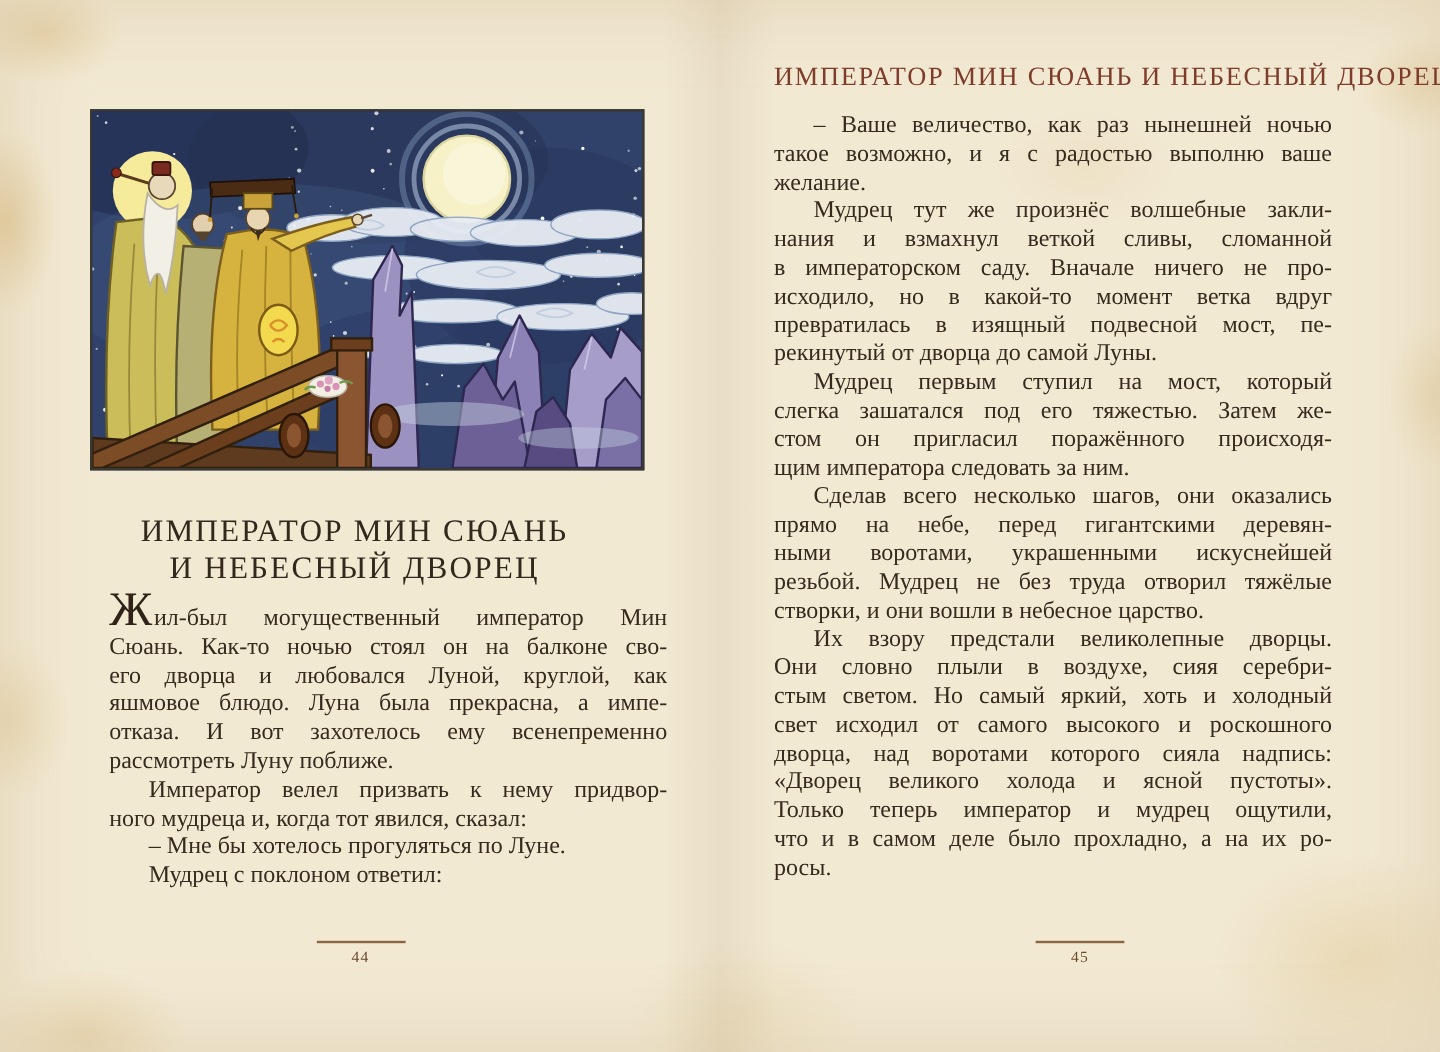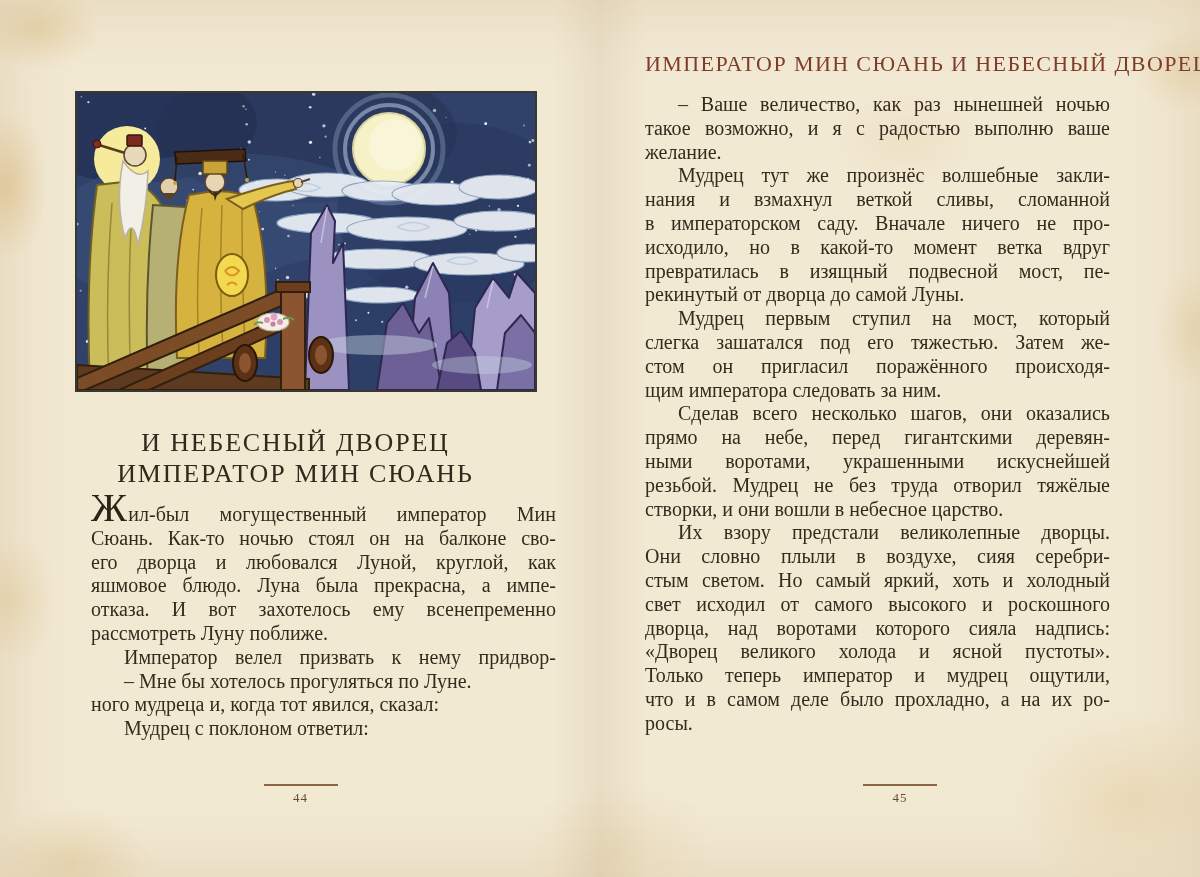--- a/index.html
+++ b/index.html
@@ -276,34 +276,34 @@
           <path d="M186,230 q-6,-2 -9,2 M206,226 q7,-3 11,1" fill="none" stroke="#6f9a4e" stroke-width="2"></path>
           <circle cx="190" cy="227" r="3" fill="#d893b8"></circle>
             <circle cx="197" cy="224" r="3.4" fill="#e0a3c4"></circle>
           <circle cx="203" cy="229" r="3" fill="#d893b8"></circle>
             <circle cx="196" cy="231" r="2.6" fill="#c97ca8"></circle>
         </g>
       </svg>
     </div>
 
     <div class="chapter-title">
+      <div>ИМПЕРАТОР МИН СЮАНЬ</div>
       <div>И НЕБЕСНЫЙ ДВОРЕЦ</div>
-      <div>ИМПЕРАТОР МИН СЮАНЬ</div>
     </div>
 
     <div class="body-col left" id="left-body">
         <div class="line"><span class="dropcap">Ж</span>ил-был могущественный император Мин</div>
         <div class="line">Сюань. Как-то ночью стоял он на балконе сво-</div>
         <div class="line">его дворца и любовался Луной, круглой, как</div>
         <div class="line">яшмовое блюдо. Луна была прекрасна, а импе-</div>
         <div class="line">отказа. И вот захотелось ему всенепременно</div>
         <div class="line e">рассмотреть Луну поближе.</div>
         <div class="line i">Император велел призвать к нему придвор-</div>
+        <div class="line e">ного мудреца и, когда тот явился, сказал:</div>
         <div class="line i e">– Мне бы хотелось прогуляться по Луне.</div>
-        <div class="line e">ного мудреца и, когда тот явился, сказал:</div>
         <div class="line i e">Мудрец с поклоном ответил:</div>
       </div>
 
     <div class="footer left">
       <div class="footer-rule"></div>
       <div class="page-number">44</div>
     </div>
   </div>
 
   <div>

